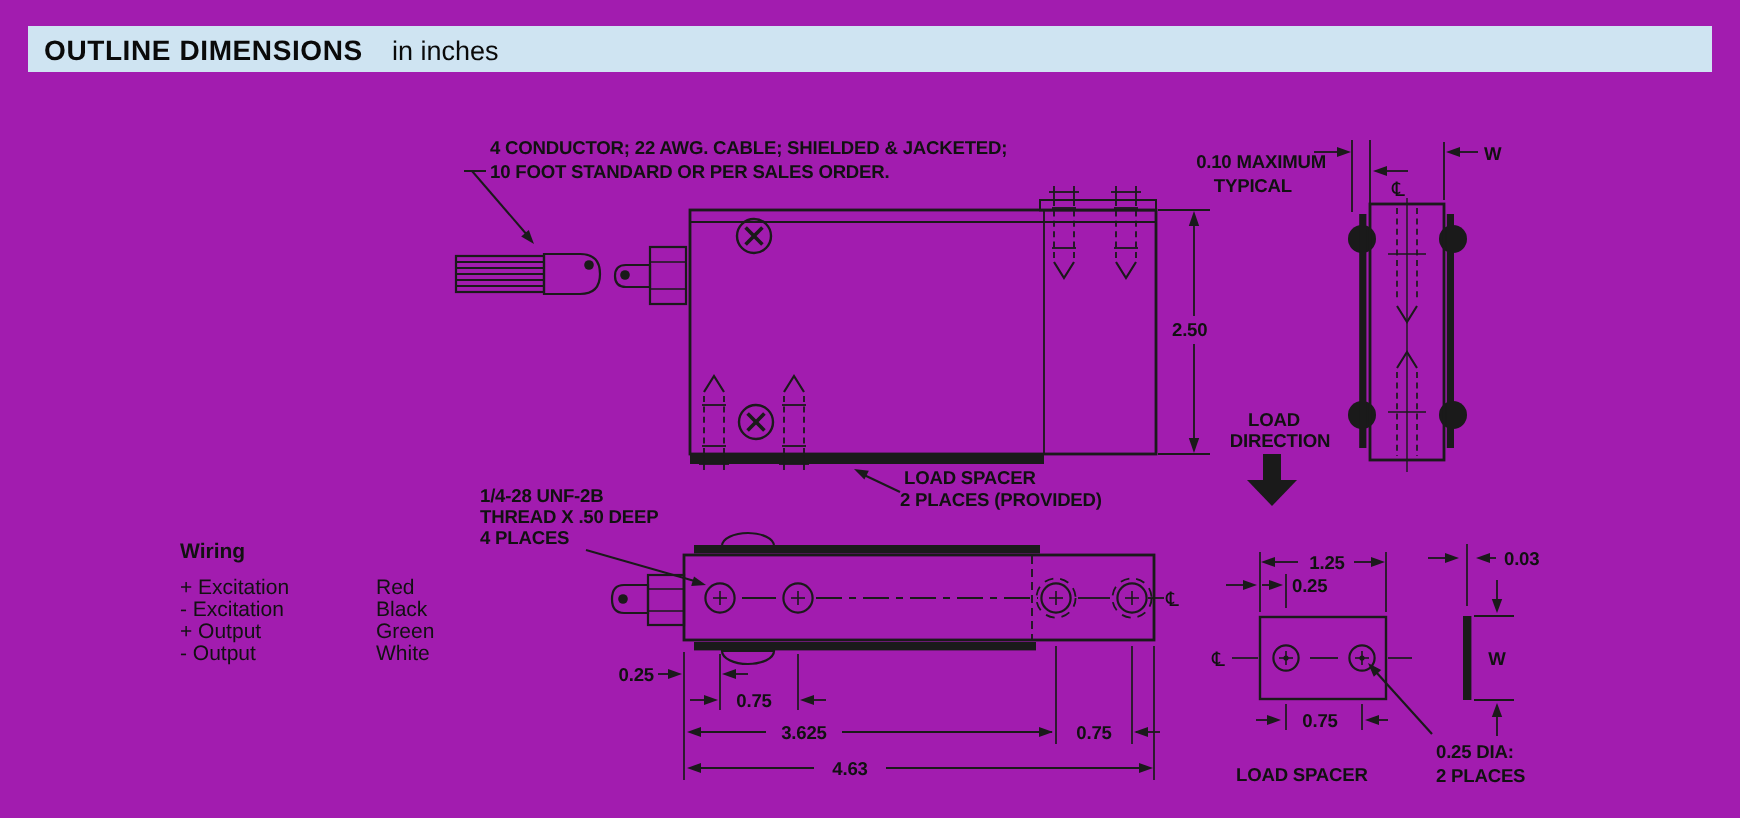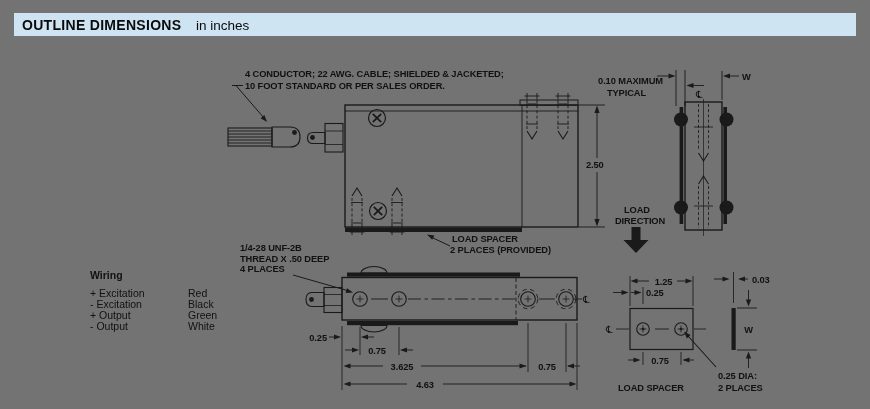--- a/index.html
+++ b/index.html
@@ -1,16 +1,16 @@
 <!DOCTYPE html>
 <html><head>
 <meta charset="utf-8">
 <style>
   html,body{margin:0;padding:0;background:#fff;}
-  .page{position:relative;width:870px;height:409px;background:#737373;overflow:hidden;}
+  .page{position:relative;width:870px;height:409px;background:#a21caf;overflow:hidden;}
   svg{display:block;}
   .t{font-family:"Liberation Sans","DejaVu Sans",sans-serif;font-weight:bold;font-size:9.3px;fill:#111;letter-spacing:-0.1px;}
   .tw{font-family:"Liberation Sans","DejaVu Sans",sans-serif;font-weight:normal;font-size:10.5px;fill:#111;}
   .twb{font-family:"Liberation Sans","DejaVu Sans",sans-serif;font-weight:bold;font-size:10.5px;fill:#111;}
   .hdr{font-family:"Liberation Sans","DejaVu Sans",sans-serif;font-weight:bold;font-size:14px;fill:#0a0a0a;letter-spacing:0.3px;}
   .hdr2{font-family:"Liberation Sans","DejaVu Sans",sans-serif;font-weight:normal;font-size:13.5px;fill:#0a0a0a;}
   .cl{font-family:"DejaVu Sans","Liberation Sans",sans-serif;font-weight:normal;font-size:10px;fill:#111;}
   .ln{stroke:#1a1a1a;fill:none;}
   .ar{fill:#1a1a1a;stroke:none;}
 </style>

